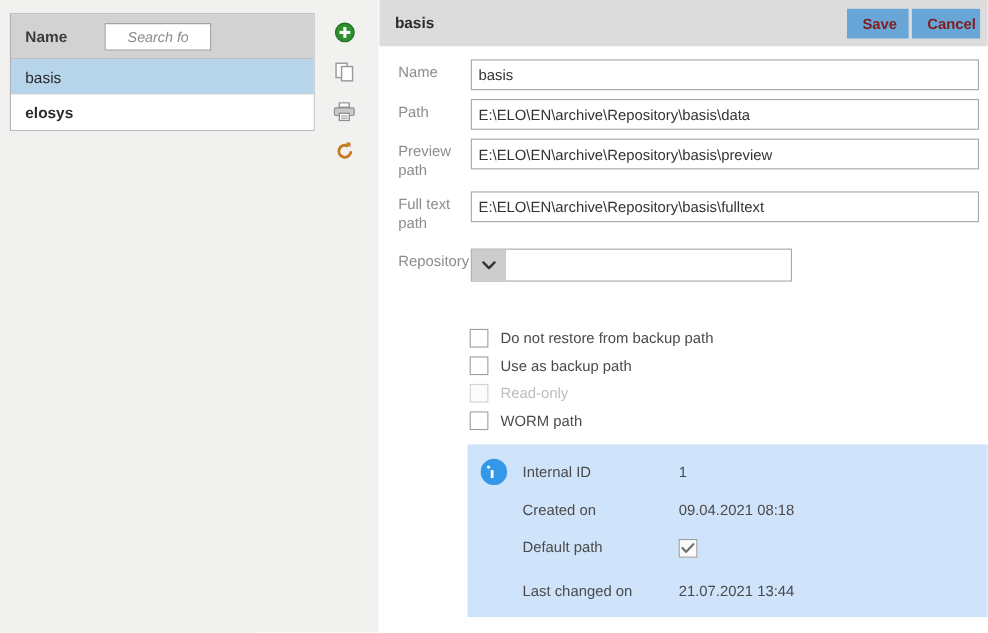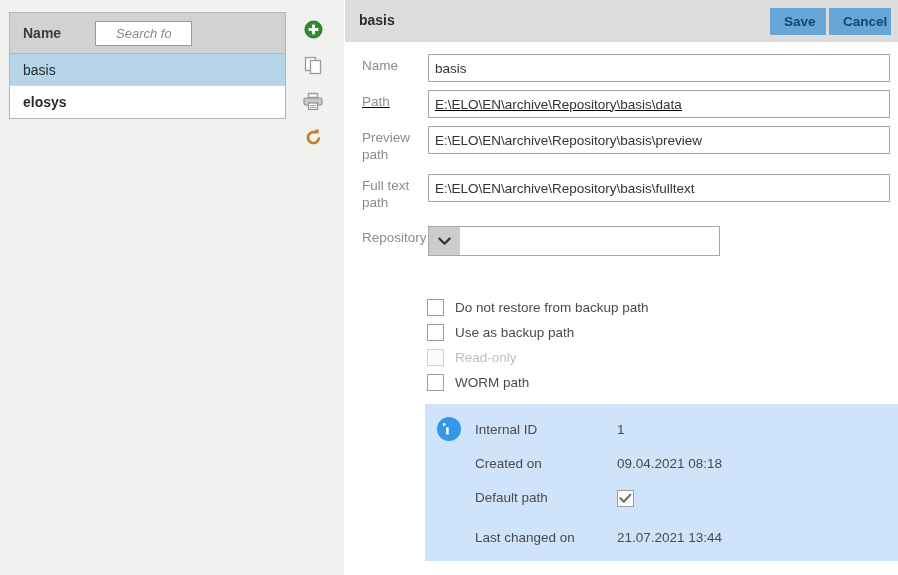--- a/index.html
+++ b/index.html
@@ -118,21 +118,21 @@
     font-size: 14px;
     font-weight: bold;
     color: #2b2b2b;
   }
   .hdr-btn {
     position: absolute;
     top: 8px;
     height: 27px;
     background: #68a6d8;
     border: none;
-    color: #0c4a6e;
+    color: #7f1d1d;
     font-family: "Liberation Sans", sans-serif;
     font-size: 13.5px;
     font-weight: bold;
     cursor: pointer;
     padding: 0 14px;
   }
   #save-button { right: 72px; width: 56px; }
   #cancel-button { right: 7px; width: 62px; }
 
   
@@ -152,21 +152,21 @@
     height: 28px;
     border: 1px solid #a7a7a7;
     background: #ffffff;
     font-family: "Liberation Sans", sans-serif;
     font-size: 13.5px;
     color: #333333;
     padding: 0 6px;
     outline: none;
   }
   #row-name    { left: 17px; top: 54px; }
-  #row-path    { left: 17px; top: 90px; text-decoration: underline; }
+  #row-path    { left: 17px; top: 90px; }
   #row-preview { left: 17px; top: 126px; }
   #row-fulltext{ left: 17px; top: 174px; }
   #row-structure { left: 17px; top: 226px; }
   #name-input, #path-input, #preview-input, #fulltext-input { width: 462px; }
 
   .select-wrap {
     position: relative;
     width: 292px;
     height: 30px;
     border: 1px solid #a7a7a7;

